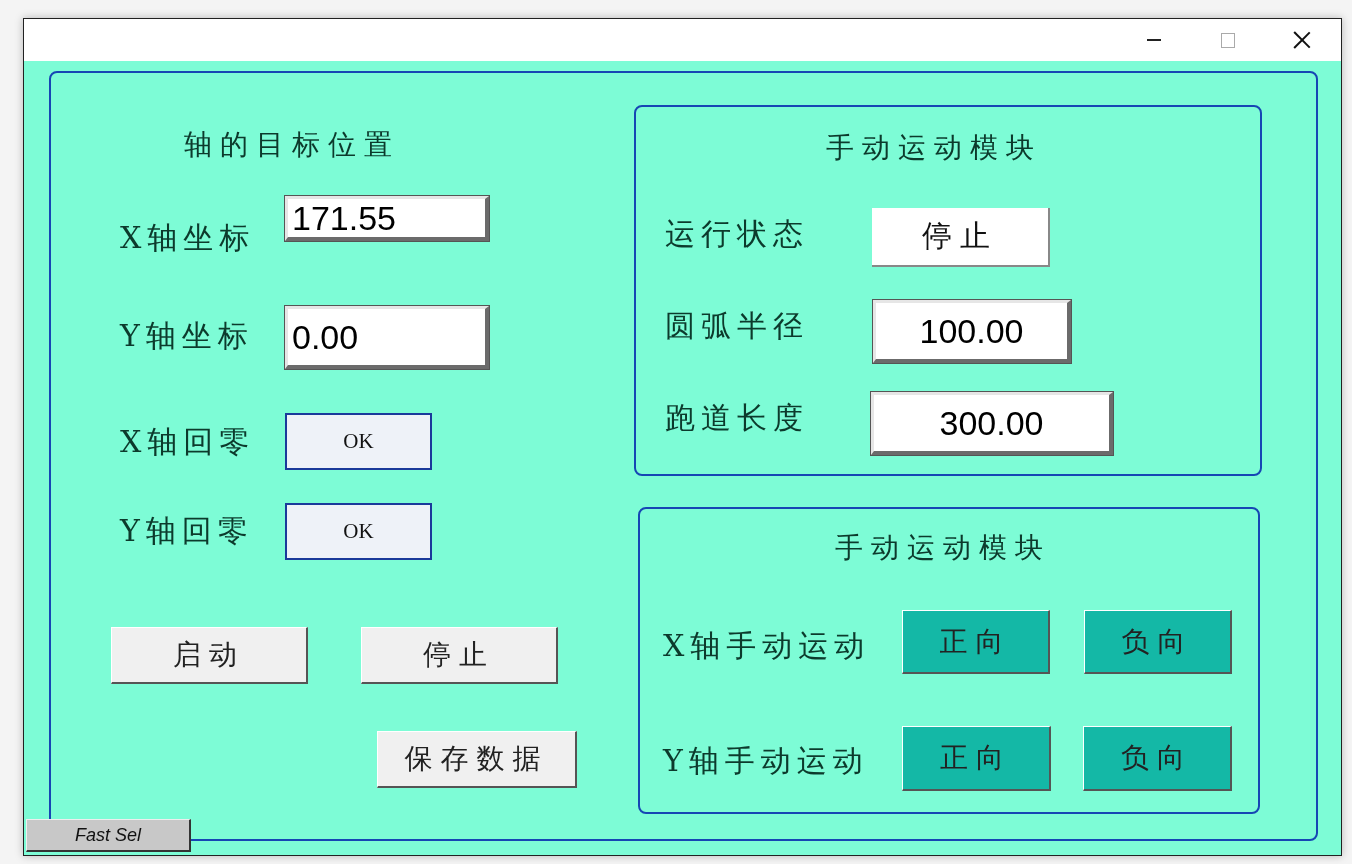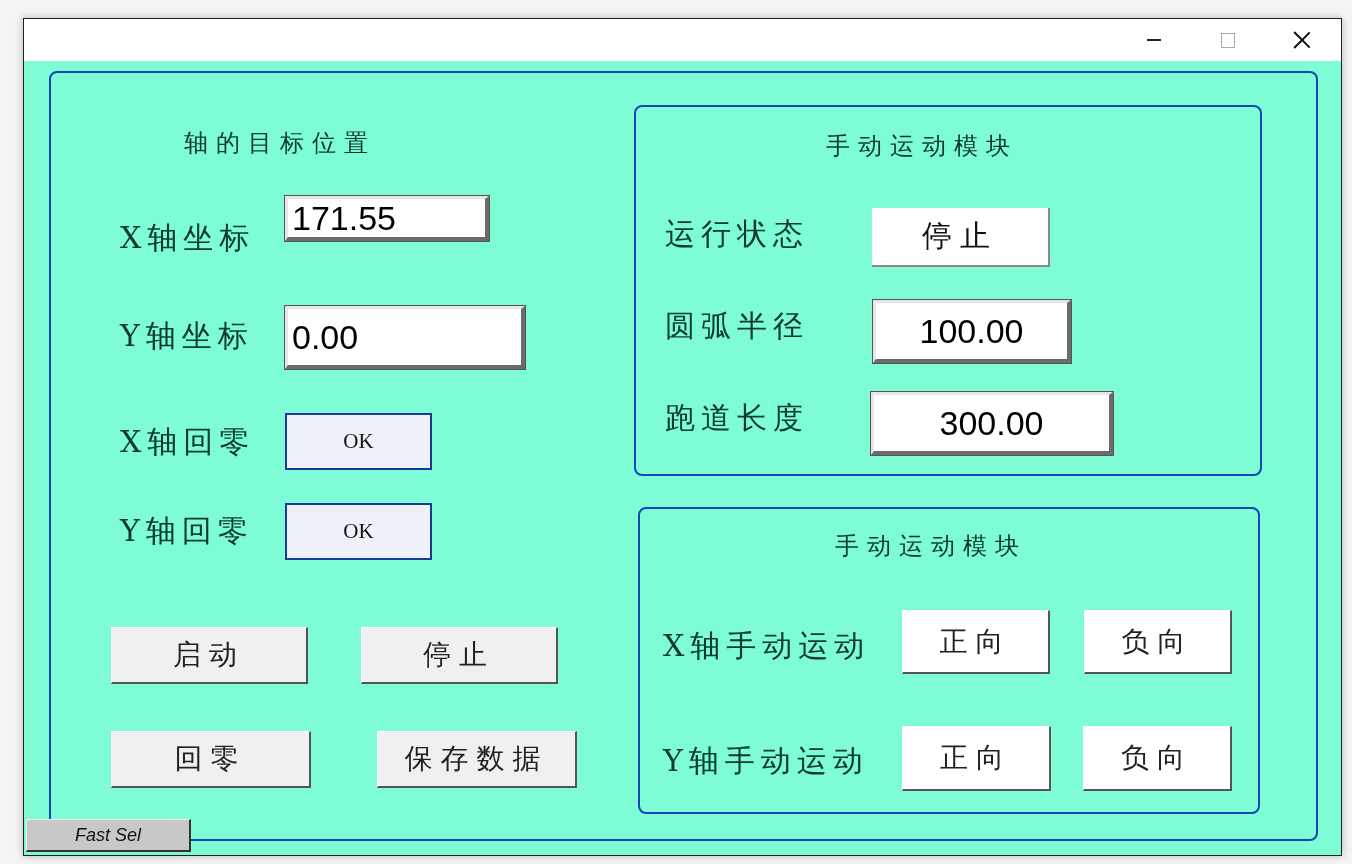--- a/index.html
+++ b/index.html
@@ -37,21 +37,21 @@
   .group-box {
     position: absolute; border: 2px solid #1646b4; border-radius: 8px;
   }
   .gb-params { left: 610px; top: 86px; width: 628px; height: 371px; }
   .gb-manual { left: 614px; top: 488px; width: 622px; height: 307px; }
 
   .label {
     position: absolute; color: #0c3a2c; font-family: "DejaVu Serif", serif;
     font-size: 30px; letter-spacing: 6px; white-space: nowrap; line-height: 1;
   }
-  .title { font-size: 24px; letter-spacing: 8px; }
+  .title { font-size: 28px; letter-spacing: 8px; }
 
   .field {
     position: absolute; background: #ffffff;
     border-top: 3px solid #e6e6e6; border-left: 3px solid #e6e6e6;
     border-right: 4px solid #6b6b6b; border-bottom: 4px solid #6b6b6b;
     box-shadow: 0 0 0 1px #555;
     font-family: "Liberation Sans", sans-serif; font-size: 34px; color: #000;
     display: flex; align-items: center; padding-left: 4px; cursor: text;
   }
   .field.center { justify-content: center; padding-left: 0; }
@@ -63,21 +63,21 @@
   }
 
   .btn {
     position: absolute; background: #f0f0f0;
     border-right: 2px solid #555; border-bottom: 2px solid #555;
     border-top: 1px solid #fff; border-left: 1px solid #fff;
     display: flex; align-items: center; justify-content: center;
     font-family: "DejaVu Serif", serif; font-size: 28px; letter-spacing: 8px; color: #222;
     cursor: pointer;
   }
-  .btn.white { background: #ffffff; }
+  .btn.white { background: #14b8a6; }
 
   .status-box {
     position: absolute; background: #ffffff;
     border-right: 2px solid #888; border-bottom: 2px solid #888;
     display: flex; align-items: center; justify-content: center;
     font-family: "DejaVu Serif", serif; font-size: 30px; letter-spacing: 8px; color: #111;
   }
 
   .fastsel {
     position: absolute; left: 2px; top: 800px; width: 165px; height: 33px;
@@ -104,31 +104,30 @@
   </div>
 
   <div class="outer-frame"></div>
 
   <div class="label title" style="left:160px; top:112px;">轴的目标位置</div>
 
   <div class="label" style="left:96px; top:204px;">X轴坐标</div>
   <div class="field" style="left:261px; top:177px; width:204px; height:45px;">171.55</div>
 
   <div class="label" style="left:96px; top:302px;text-align:right;">Y轴坐标</div>
-  <div class="field" style="left:261px; top:287px; width:240px; height:63px;">0.00</div>
+  <div class="field" style="left:261px; top:287px; width:204px; height:63px;">0.00</div>
 
   <div class="label" style="left:96px; top:408px;">X轴回零</div>
   <div class="ok-box" style="left:261px; top:394px; width:147px; height:57px;">OK</div>
 
   <div class="label" style="left:96px; top:497px;">Y轴回零</div>
   <div class="ok-box" style="left:261px; top:484px; width:147px; height:57px;">OK</div>
 
   <div class="btn" style="left:87px; top:608px; width:197px; height:57px;">启动</div>
   <div class="btn" style="left:337px; top:608px; width:197px; height:57px;">停止</div>
-  <div class="btn" style="left:87px; top:712px; width:200px; height:57px;">回零</div>
   <div class="btn" style="left:353px; top:712px; width:200px; height:57px;">保存数据</div>
 
   <div class="group-box gb-params"></div>
   <div class="label title" style="left:802px; top:115px;">手动运动模块</div>
 
   <div class="label" style="left:641px; top:200px;">运行状态</div>
   <div class="status-box" style="left:848px; top:189px; width:178px; height:59px;">停止</div>
 
   <div class="label" style="left:641px; top:292px;text-align:right;">圆弧半径</div>
   <div class="field center" style="left:849px; top:281px; width:198px; height:63px;">100.00</div>

